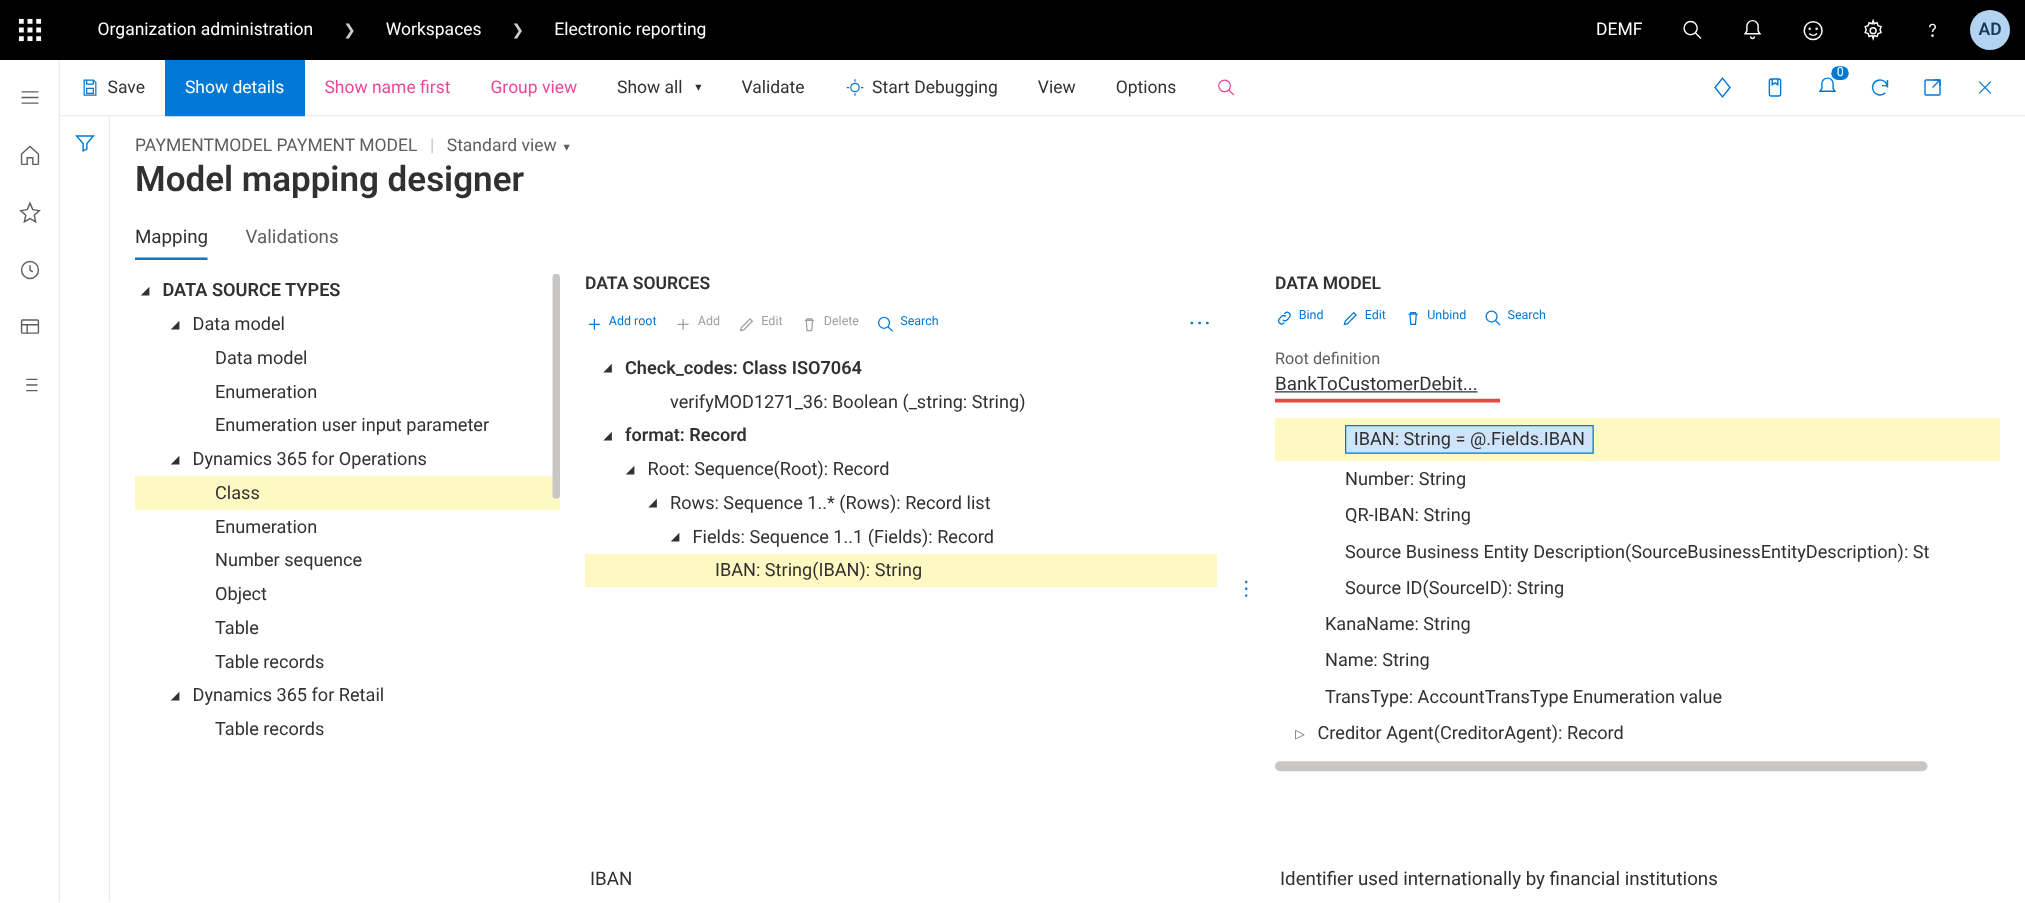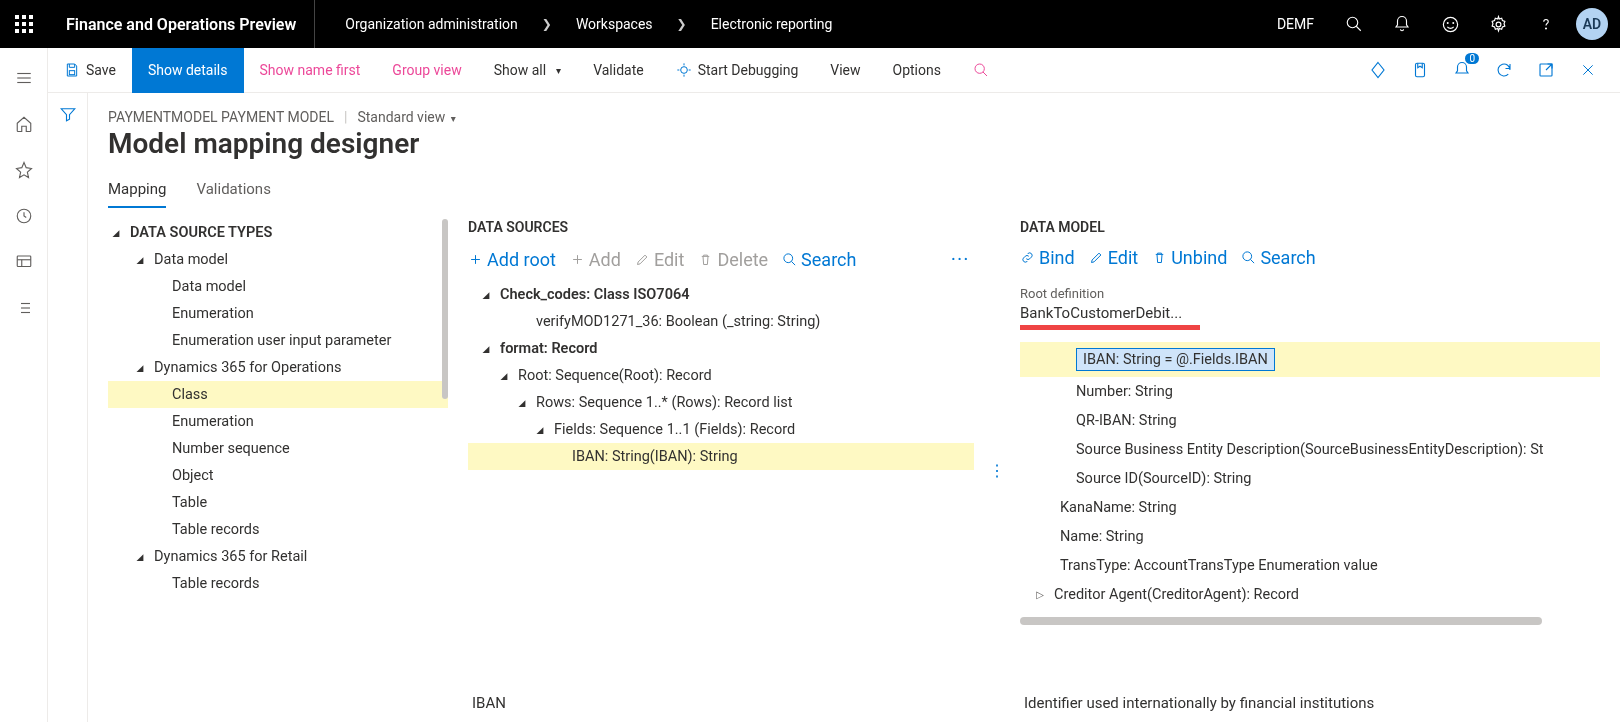--- a/index.html
+++ b/index.html
@@ -240,23 +240,22 @@
 }
 .pane-toolbar {
   display: flex;
   align-items: center;
   gap: 14px;
   margin-bottom: 6px;
   padding: 4px 0;
 }
 .tool {
   display: flex;
-  align-items: center;
   gap: 4px;
-  font-size: 18px;
+  font-size: 10px;
   cursor: pointer;
 }
 .tool.enabled { color: #0078d4; }
 .tool.disabled { color: #a19f9d; }
 .tool svg { width: 15px; height: 15px; stroke: currentColor; fill: none; stroke-width: 1.6; }
 .more-dots { color: #0078d4; cursor: pointer; padding: 4px; letter-spacing: 2px; font-weight:700;}
 
 .tree {
   overflow-y: auto;
   overflow-x: hidden;
@@ -291,21 +290,21 @@
   width: 6px;
   display:flex;
   align-items:center;
   justify-content:center;
   color:#0078d4;
   font-size:16px;
   cursor: col-resize;
 }
 
 .root-def-label { font-size: 13px; color: #605e5c; margin-top: 8px; }
-.root-def-value { font-size: 15px; border-bottom: 5px solid #ef4444; padding: 3px 0; margin-bottom: 12px; width: 180px;}
+.root-def-value { font-size: 15px; border-bottom: 3px solid #ef4444; padding: 3px 0; margin-bottom: 12px; width: 180px; text-decoration: underline;}
 
 .pane-right .tree { border-bottom:none; }
 .pane-right .hscroll {
   height:8px; background:#c8c6c4; border-radius:4px; margin-top:8px; width:90%; 
 }
 .pane-right .dm-row { padding: 6px 0 6px 0; }
 .pane-right .indent-a { padding-left: 56px; }
 .pane-right .indent-b { padding-left: 40px; }
 .pane-right .indent-c { padding-left: 12px; }
 
@@ -325,21 +324,20 @@
         <rect x="7" y="0" width="4" height="4"></rect>
         <rect x="14" y="0" width="4" height="4"></rect>
         <rect x="0" y="7" width="4" height="4"></rect>
         <rect x="7" y="7" width="4" height="4"></rect>
         <rect x="14" y="7" width="4" height="4"></rect>
         <rect x="0" y="14" width="4" height="4"></rect>
         <rect x="7" y="14" width="4" height="4"></rect>
         <rect x="14" y="14" width="4" height="4"></rect>
       </svg>
   </div>
-  <div class="header-title">Finance and Operations Preview</div>
   <div class="breadcrumbs">
     <span>Organization administration</span>
     <span class="chev">❯</span>
     <span>Workspaces</span>
     <span class="chev">❯</span>
     <span>Electronic reporting</span>
   </div>
   <div class="header-right">
     <div class="hdr-env">DEMF</div>
     <div class="hdr-icon">

